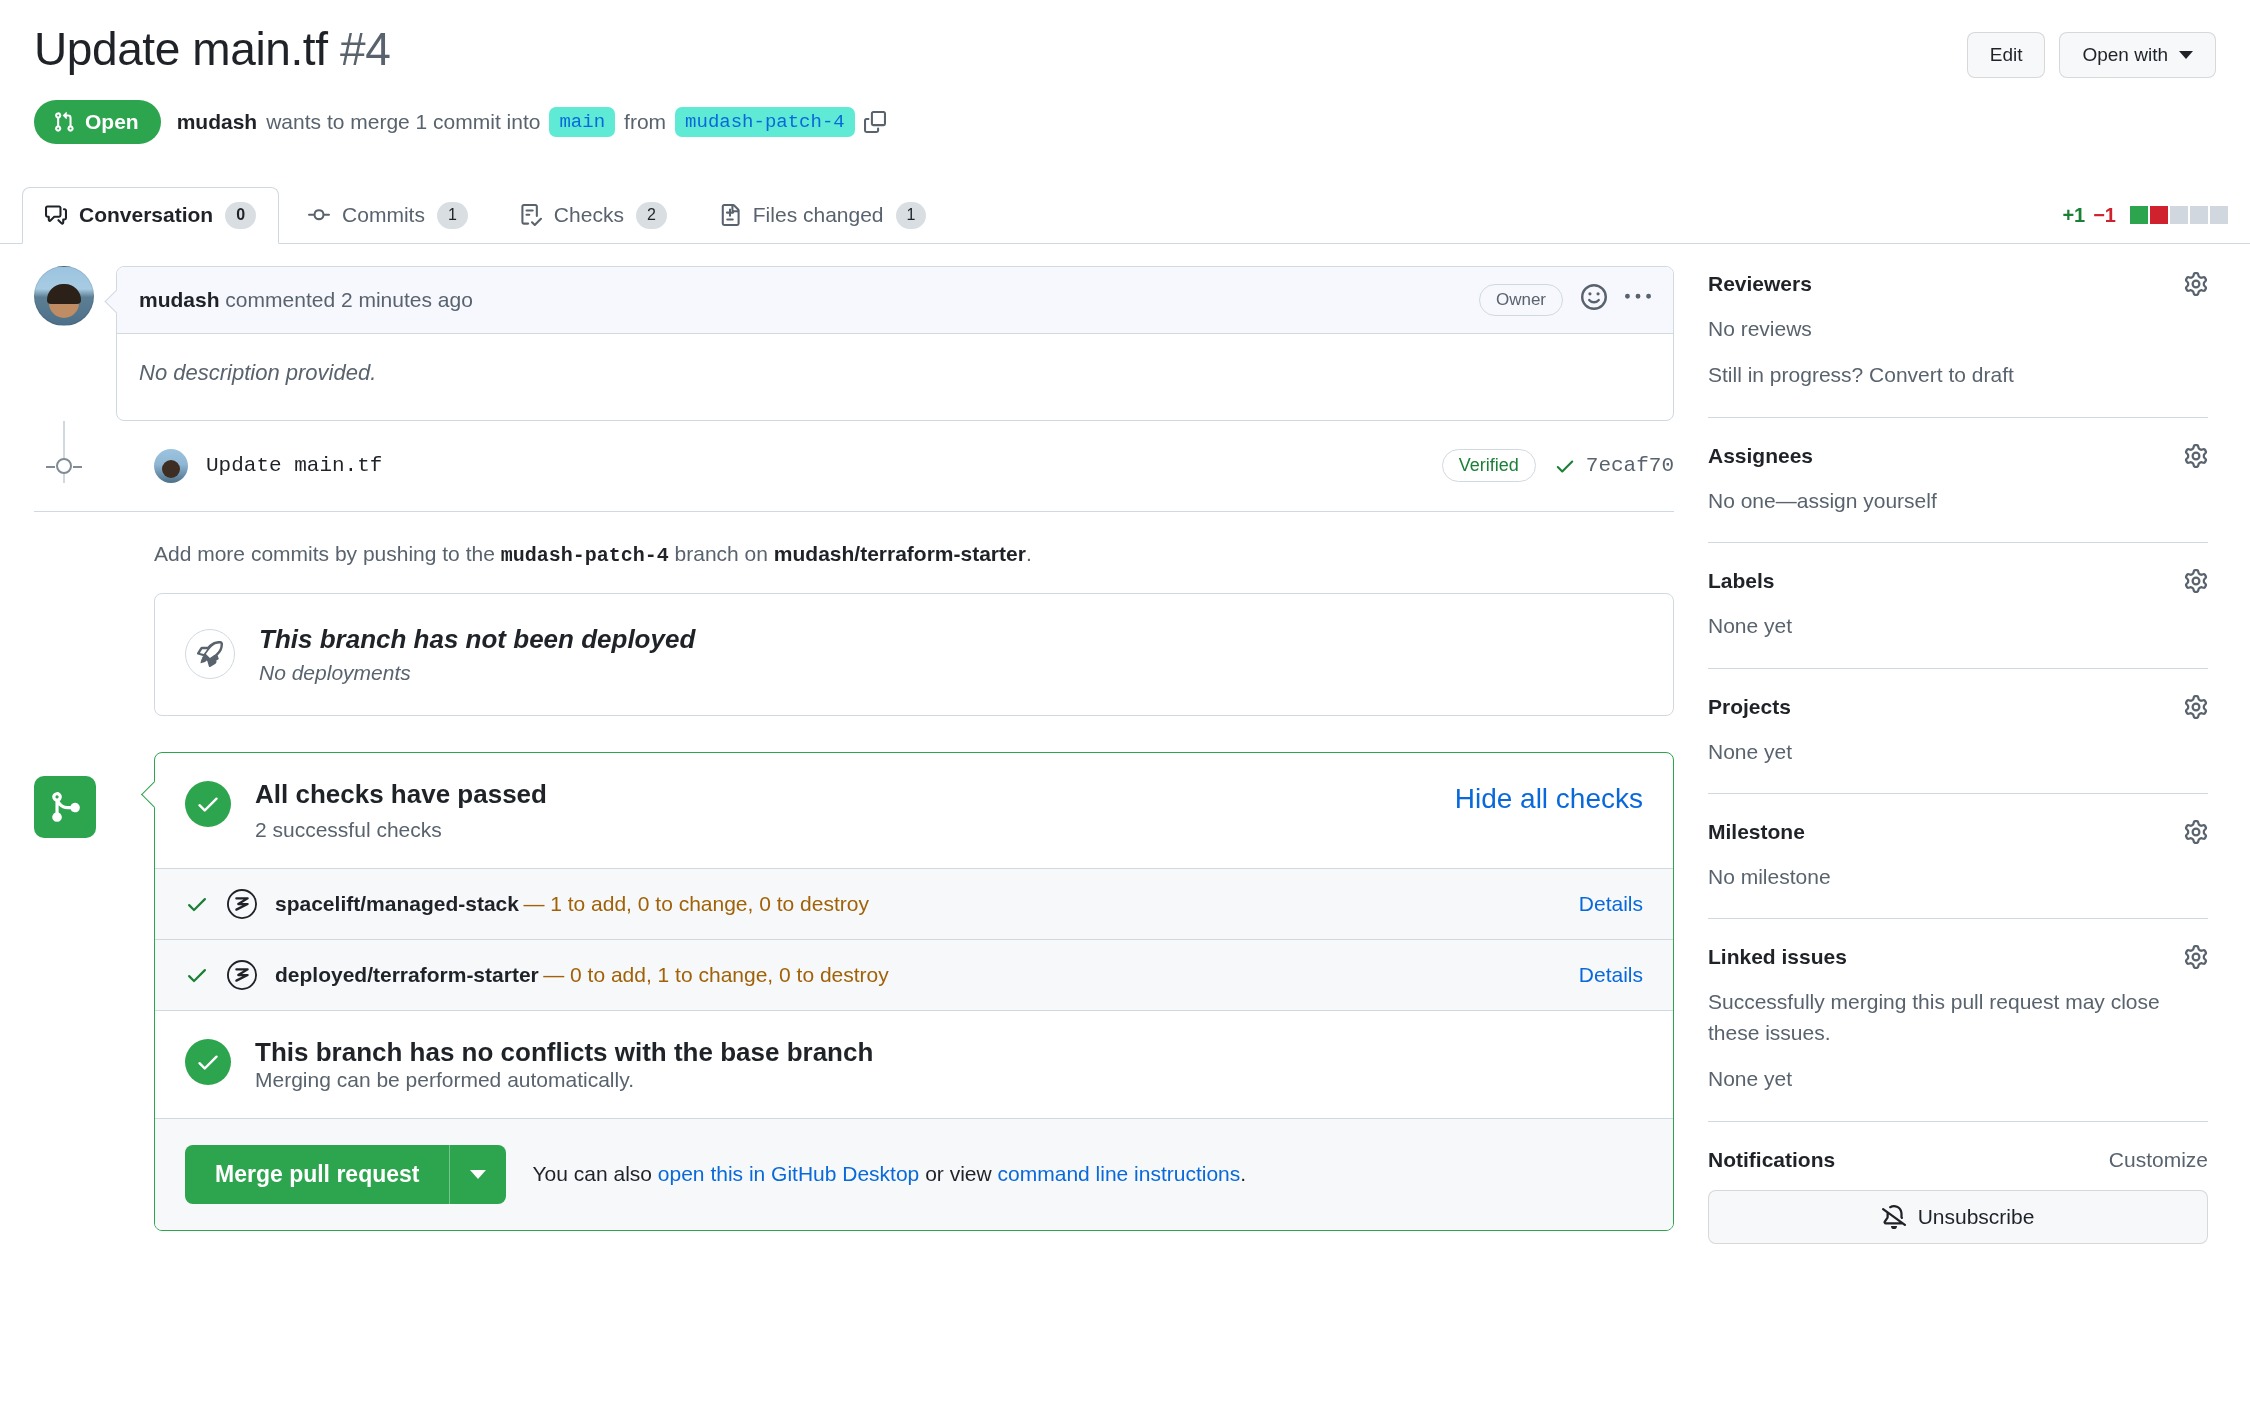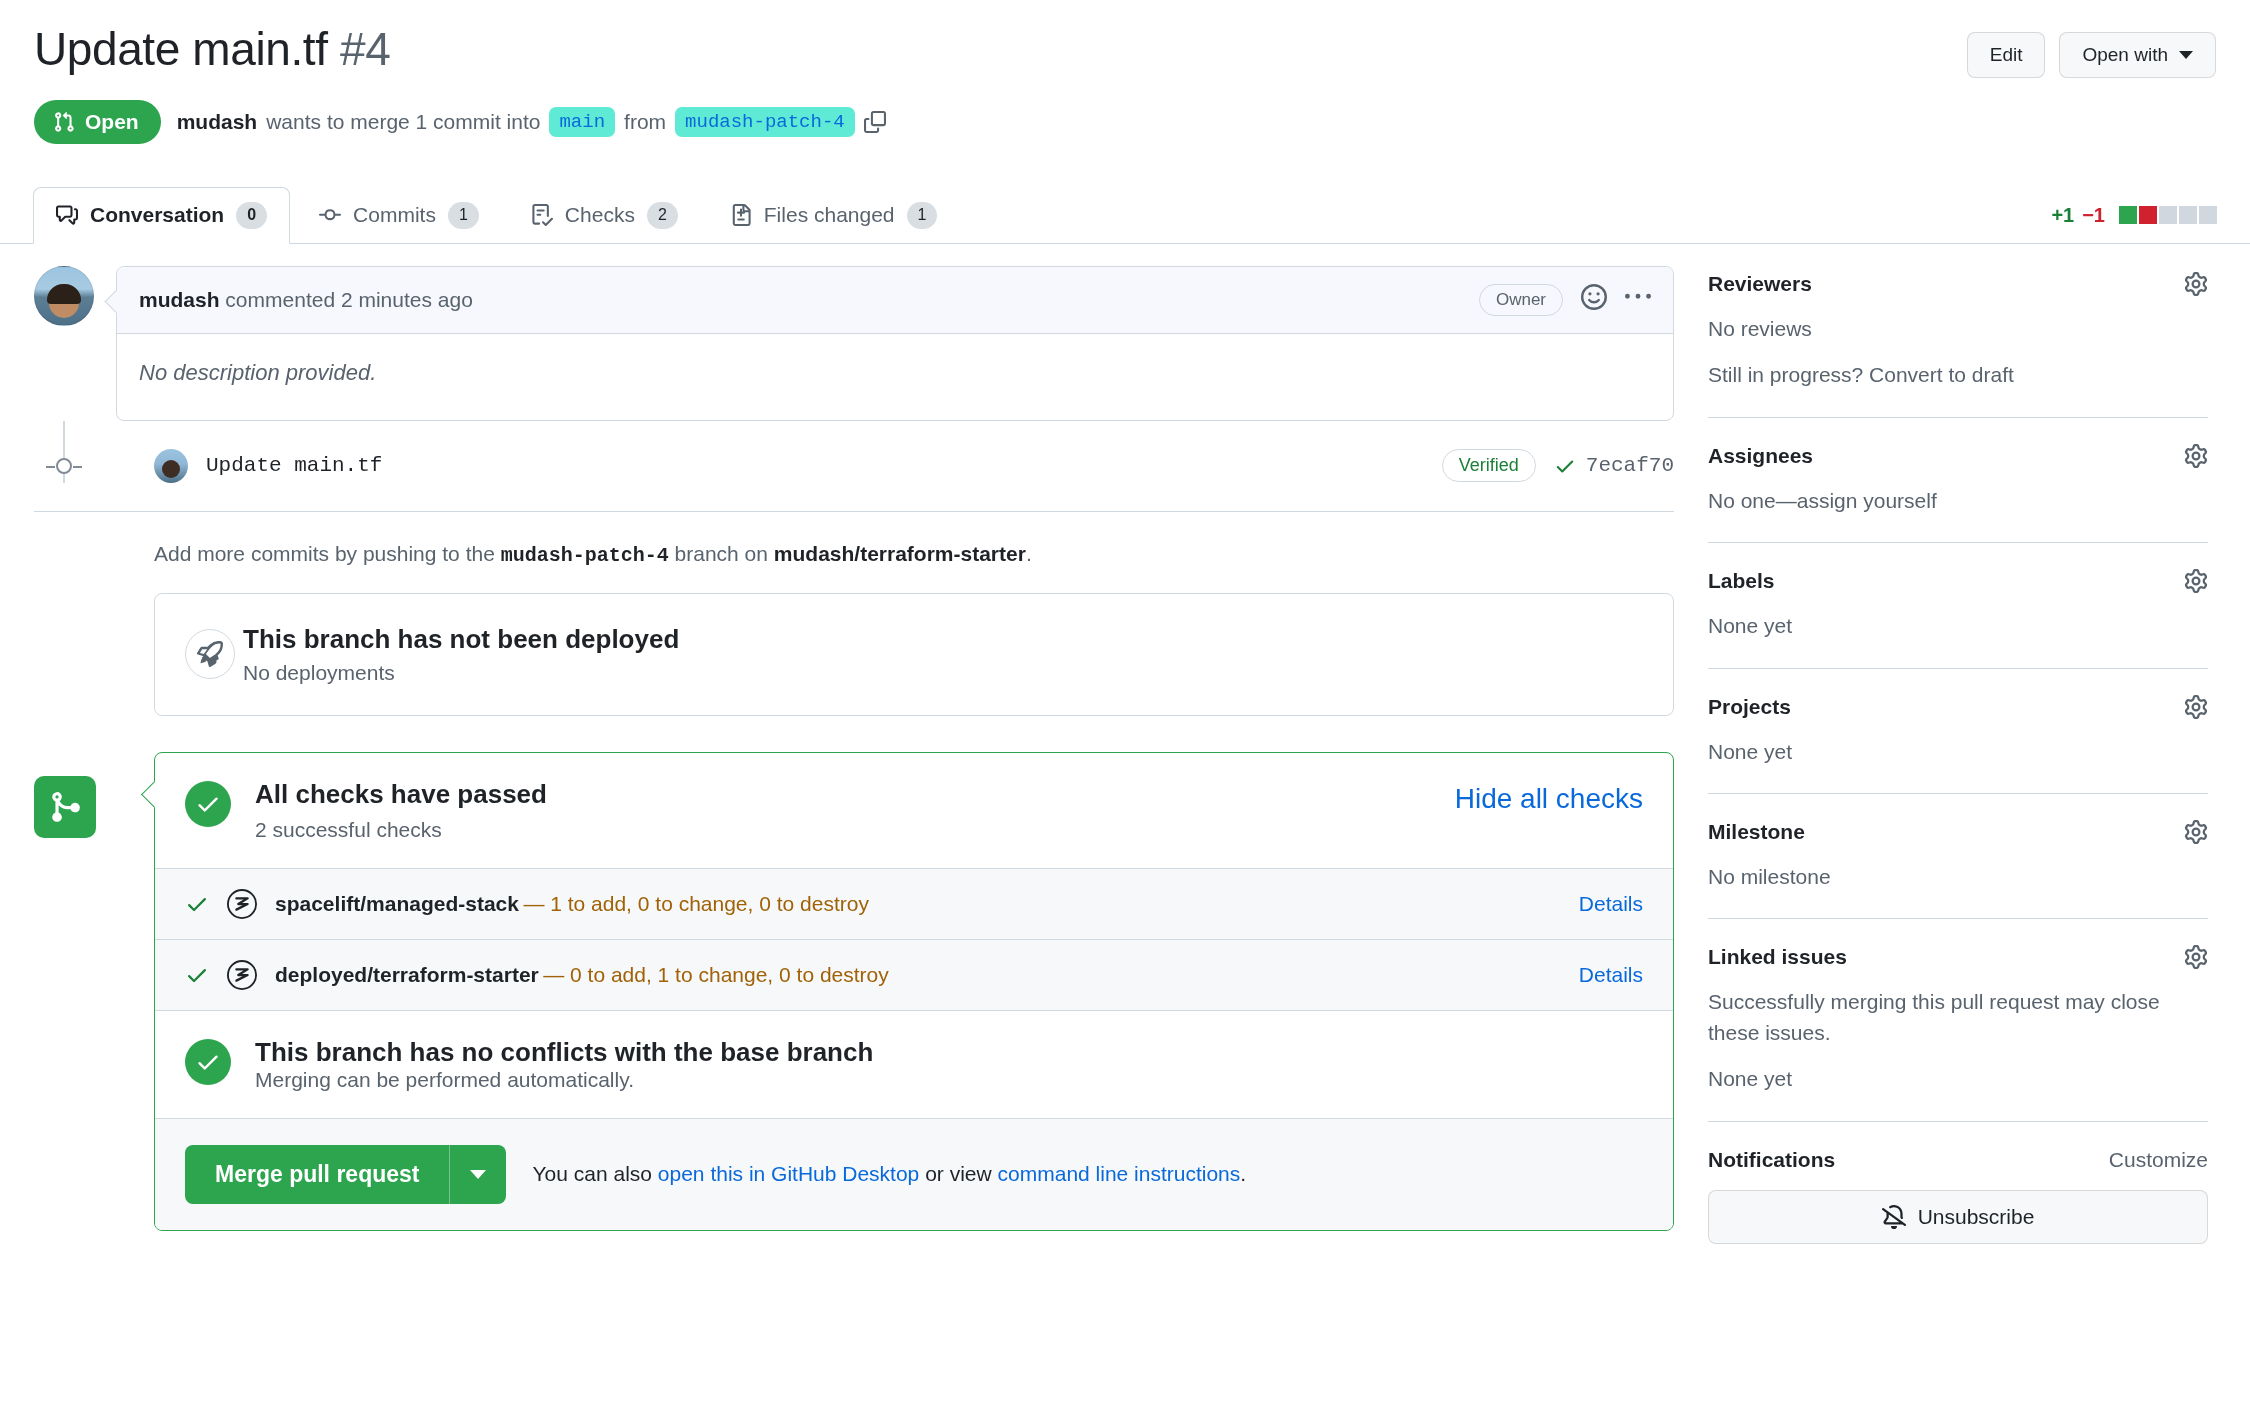--- a/index.html
+++ b/index.html
@@ -39,21 +39,21 @@
   .sub-text { font-size: 21px; color: #59636e; display: flex; align-items: center; gap: 9px; flex-wrap: wrap; }
   .sub-text b { color: #1f2328; font-weight: 600; }
   .branch-chip {
     background: #5eead4; color: #0969da; border-radius: 7px;
     padding: 4px 10px; font-family: "Liberation Mono", monospace; font-size: 19px;
   }
   .copy-icon { display:inline-flex; align-items:center; cursor:pointer; }
 
   
   .tabbar {
-    margin-top: 42px; padding: 0 33px; border-bottom: 1px solid #d1d9e0;
+    margin-top: 42px; padding: 0 22px; border-bottom: 1px solid #d1d9e0;
     display: flex; align-items: flex-end; justify-content: space-between;
   }
   .tabs { display: flex; align-items: flex-end; gap: 6px; }
   .tab {
     display: flex; align-items: center; gap: 12px;
     padding: 14px 22px; font-size: 21px; color: #59636e; cursor: pointer;
     border: 1px solid transparent; border-radius: 8px 8px 0 0; position: relative; top: 1px;
   }
   .tab.active {
     background: #fff; border-color: #d1d9e0; border-bottom-color: #fff;
@@ -148,21 +148,21 @@
   }
   .sha { font-family: "Liberation Mono", monospace; font-size: 21px; color: #59636e; display:flex; align-items:center; gap:10px; }
 
   
   .push-hint { font-size: 21px; color: #59636e; padding: 30px 0 26px 120px; }
   .push-hint b { color: #1f2328; font-weight: 700; }
   .push-hint code { font-family: "Liberation Mono", monospace; font-size: 20px; color:#1f2328; font-weight:700; }
 
   
   .panel { margin-left: 120px; border: 1px solid #d1d9e0; border-radius: 8px; background: #fff; }
-  .deploy { padding: 30px 30px; display: flex; align-items: center; gap: 8px; }
+  .deploy { padding: 30px 30px; display: flex; align-items: center; gap: 24px; font-style: italic; }
   .rocket-circle {
     width: 50px; height: 50px; border-radius: 50%; border: 1px solid #d1d9e0;
     display: flex; align-items: center; justify-content: center; flex: 0 0 50px; background:#fff;
   }
   .deploy-title { font-size: 26px; font-weight: 700; color:#1f2328; }
   .deploy-sub { font-size: 21px; color: #59636e; margin-top: 6px; }
 
   
   .merge-section { position: relative; margin-top: 36px; }
   .merge-badge {

